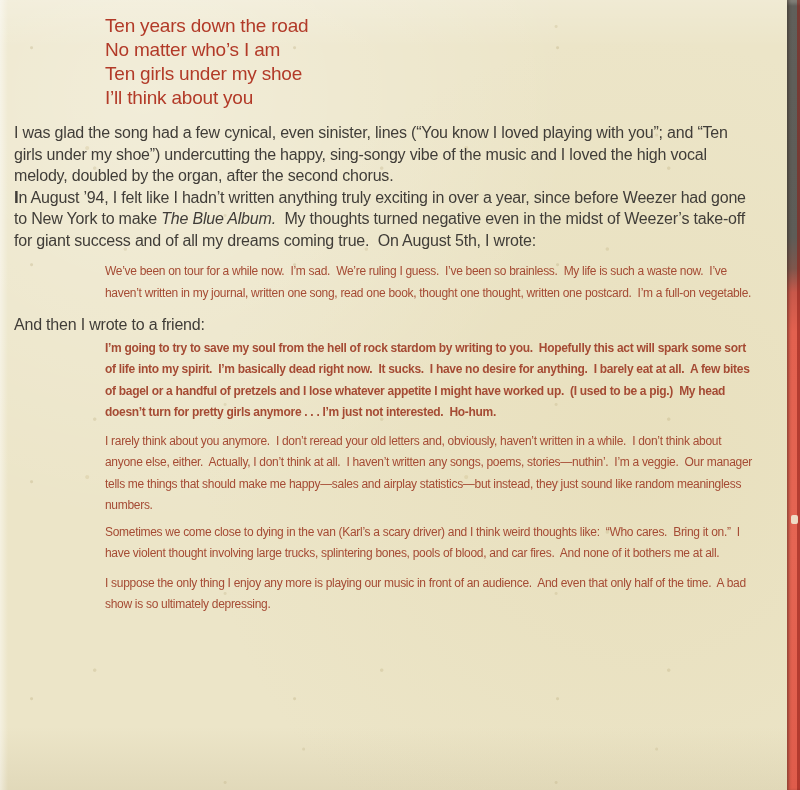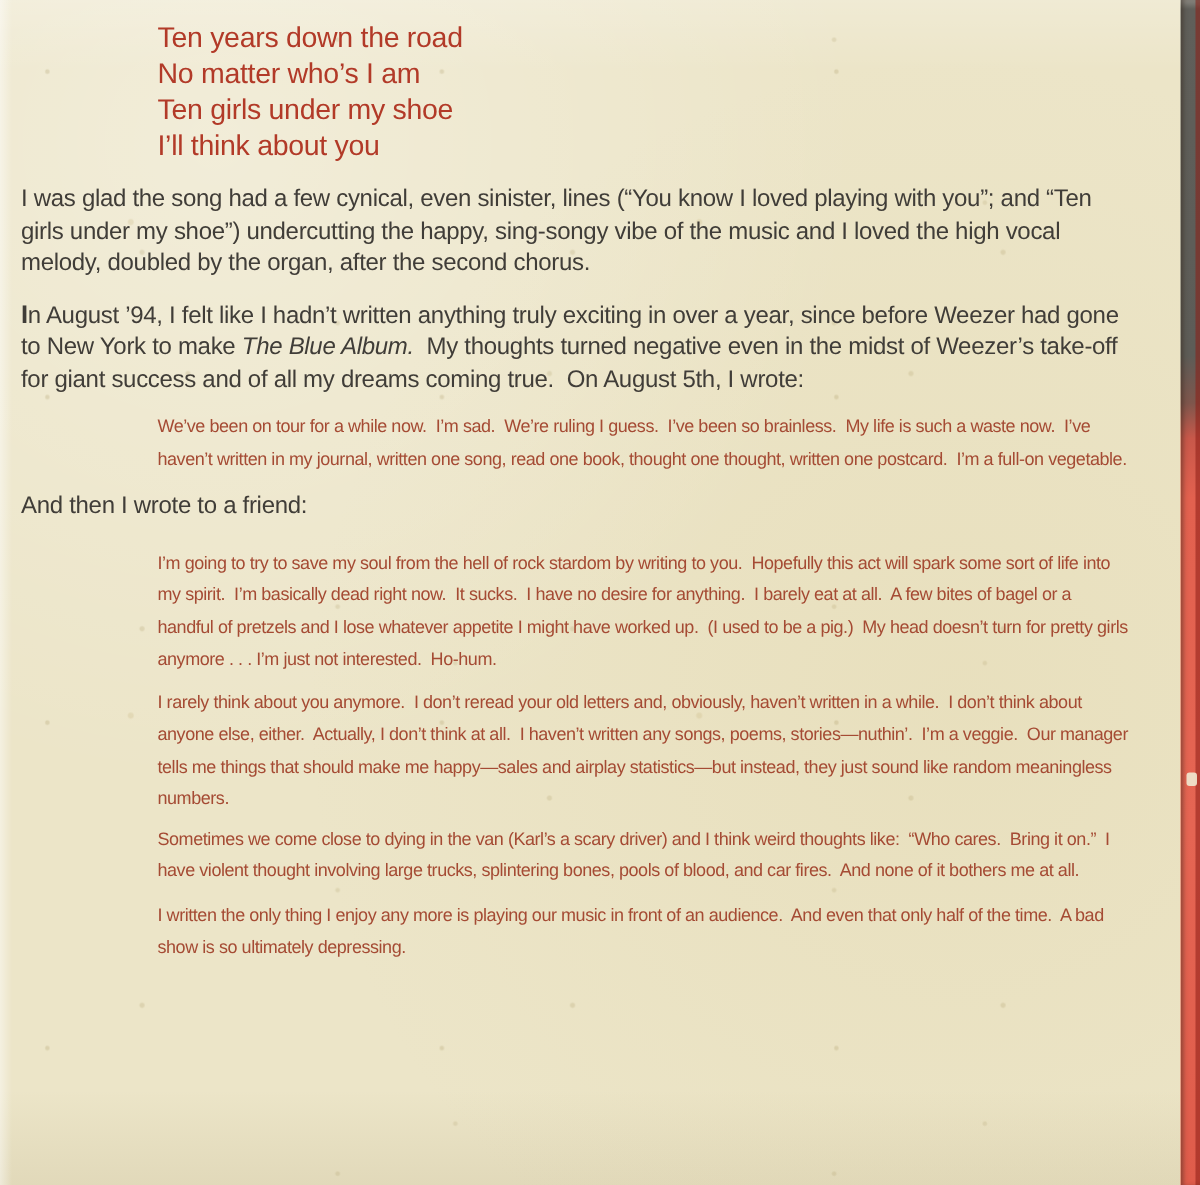--- a/index.html
+++ b/index.html
@@ -62,24 +62,24 @@
   .body{
     font-size:16px;line-height:21.5px;letter-spacing:-0.2px;
     color:#403d38;
   }
   .quote{
     margin-left:91px;margin-right:6px;
     font-size:12px;line-height:21.5px;letter-spacing:-0.3px;
     color:#a54b34;
   }
   .mt-p1{margin-top:12px;}
-  .mt-p2{margin-top:12px;}
+  .mt-p2{margin-top:0;}
   .mt-q1{margin-top:10px;}
   .mt-friend{margin-top:10px;}
-  .mt-q2{margin-top:16px;}
+  .mt-q2{margin-top:2px;font-weight:bold;}
   .mt-q3{margin-top:7px;}
   .mt-q4{margin-top:5px;}
   .mt-q5{margin-top:8px;}
   .mt-close{margin-top:13px;}
   .lead{font-weight:bold;font-size:17px;}
   em{font-style:italic;}
 </style>
 </head>
 <body>
 
@@ -103,21 +103,21 @@
     <p class="quote mt-q1">We’ve been on tour for a while now.  I’m sad.  We’re ruling I guess.  I’ve been so brainless.  My life is such a waste now.  I’ve haven’t written in my journal, written one song, read one book, thought one thought, written one postcard.  I’m a full-on vegetable.</p>
 
     <p class="body mt-friend">And then I wrote to a friend:</p>
 
     <p class="quote mt-q2">I’m going to try to save my soul from the hell of rock stardom by writing to you.  Hopefully this act will spark some sort of life into my spirit.  I’m basically dead right now.  It sucks.  I have no desire for anything.  I barely eat at all.  A few bites of bagel or a handful of pretzels and I lose whatever appetite I might have worked up.  (I used to be a pig.)  My head doesn’t turn for pretty girls anymore . . . I’m just not interested.  Ho-hum.</p>
 
     <p class="quote mt-q3">I rarely think about you anymore.  I don’t reread your old letters and, obviously, haven’t written in a while.  I don’t think about anyone else, either.  Actually, I don’t think at all.  I haven’t written any songs, poems, stories—nuthin’.  I’m a veggie.  Our manager tells me things that should make me happy—sales and airplay statistics—but instead, they just sound like random meaningless numbers.</p>
 
     <p class="quote mt-q4">Sometimes we come close to dying in the van (Karl’s a scary driver) and I think weird thoughts like:  “Who cares.  Bring it on.”  I have violent thought involving large trucks, splintering bones, pools of blood, and car fires.  And none of it bothers me at all.</p>
 
-    <p class="quote mt-q5">I written the only thing I enjoy any more is playing our music in front of an audience.  And even that only half of the time.  A bad show is so ultimately depressing.</p>
+    <p class="quote mt-q5">I suppose the only thing I enjoy any more is playing our music in front of an audience.  And even that only half of the time.  A bad show is so ultimately depressing.</p>
 
 
   </div>
 
   <div class="book-edge">
     <span class="chip"></span>
   </div>
 </div>
 
 </body></html>

